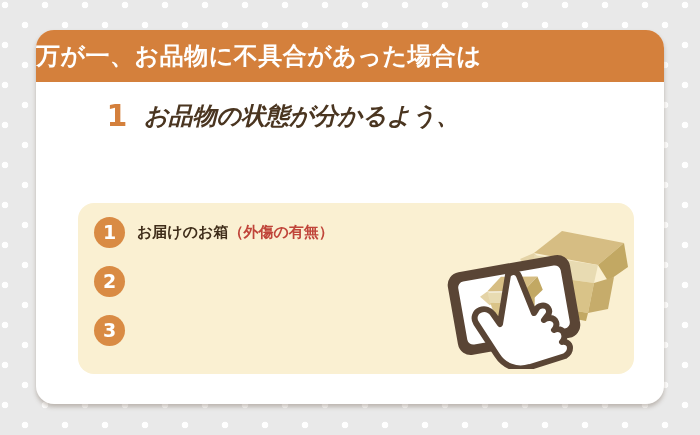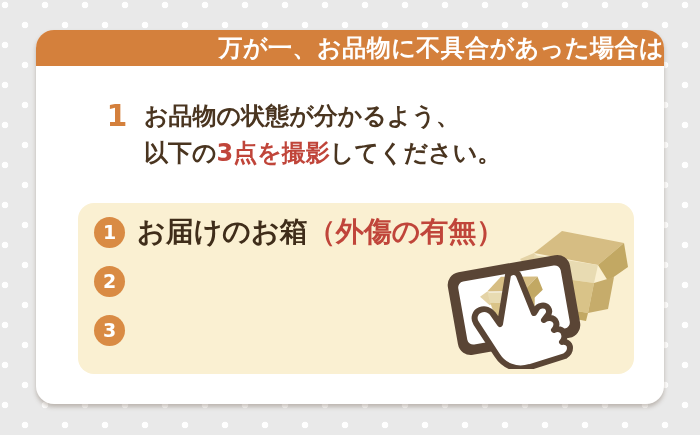--- a/index.html
+++ b/index.html
@@ -39,25 +39,25 @@
     box-shadow: 0 3px 4px rgba(120, 105, 90, 0.40);
     overflow: hidden;
   }
 
   
   #header-bar {
     position: absolute;
     left: 0;
     top: 0;
     width: 628px;
-    height: 36px;
+    height: 52px;
     background: #d4803c;
     display: flex;
     align-items: center;
-    justify-content: flex-end;
+    justify-content: flex-start;
   }
   #header-title {
     color: #ffffff;
     font-size: 24px;
     font-weight: bold;
     letter-spacing: 0.5px;
     line-height: 1;
     white-space: nowrap;
   }
 
@@ -76,20 +76,21 @@
     font-size: 30px;
     font-weight: bold;
     line-height: 36px;
     width: 46px;
     text-align: center;
     margin-left: 58px;
     flex: none;
   }
   #step-lines {
     margin-left: 4px;
+    font-style: italic;
   }
   .step-line {
     color: #4a3520;
     font-size: 24px;
     font-weight: bold;
     line-height: 37px;
     white-space: nowrap;
   }
   .accent-red {
     color: #c0453a;
@@ -128,21 +129,21 @@
     font-weight: bold;
     display: flex;
     align-items: center;
     justify-content: center;
     line-height: 1;
     flex: none;
   }
   .item-label {
     margin-left: 12px;
     color: #3f2d1a;
-    font-size: 28px;
+    font-size: 15px;
     font-weight: bold;
     white-space: nowrap;
     line-height: 1;
   }
 
   
   #illustration {
     position: absolute;
     right: 6px;
     top: 6px;
@@ -158,21 +159,20 @@
 <div id="card">
 
   <div id="header-bar">
     <div id="header-title">万が一、お品物に不具合があった場合は</div>
   </div>
 
   <div id="step-block">
     <div id="step-number">1</div>
     <div id="step-lines">
       <div class="step-line">お品物の状態が分かるよう、</div>
-      <div class="step-line"><span>以下の</span><span class="accent-red">3点を撮影</span><span>してください。</span></div>
     </div>
   </div>
 
   <div id="list-panel">
 
     <div class="list-item" id="list-item-1">
       <div class="badge">1</div>
       <div class="item-label"><span>お届けのお箱</span><span class="accent-red">（外傷の有無）</span></div>
     </div>
 

